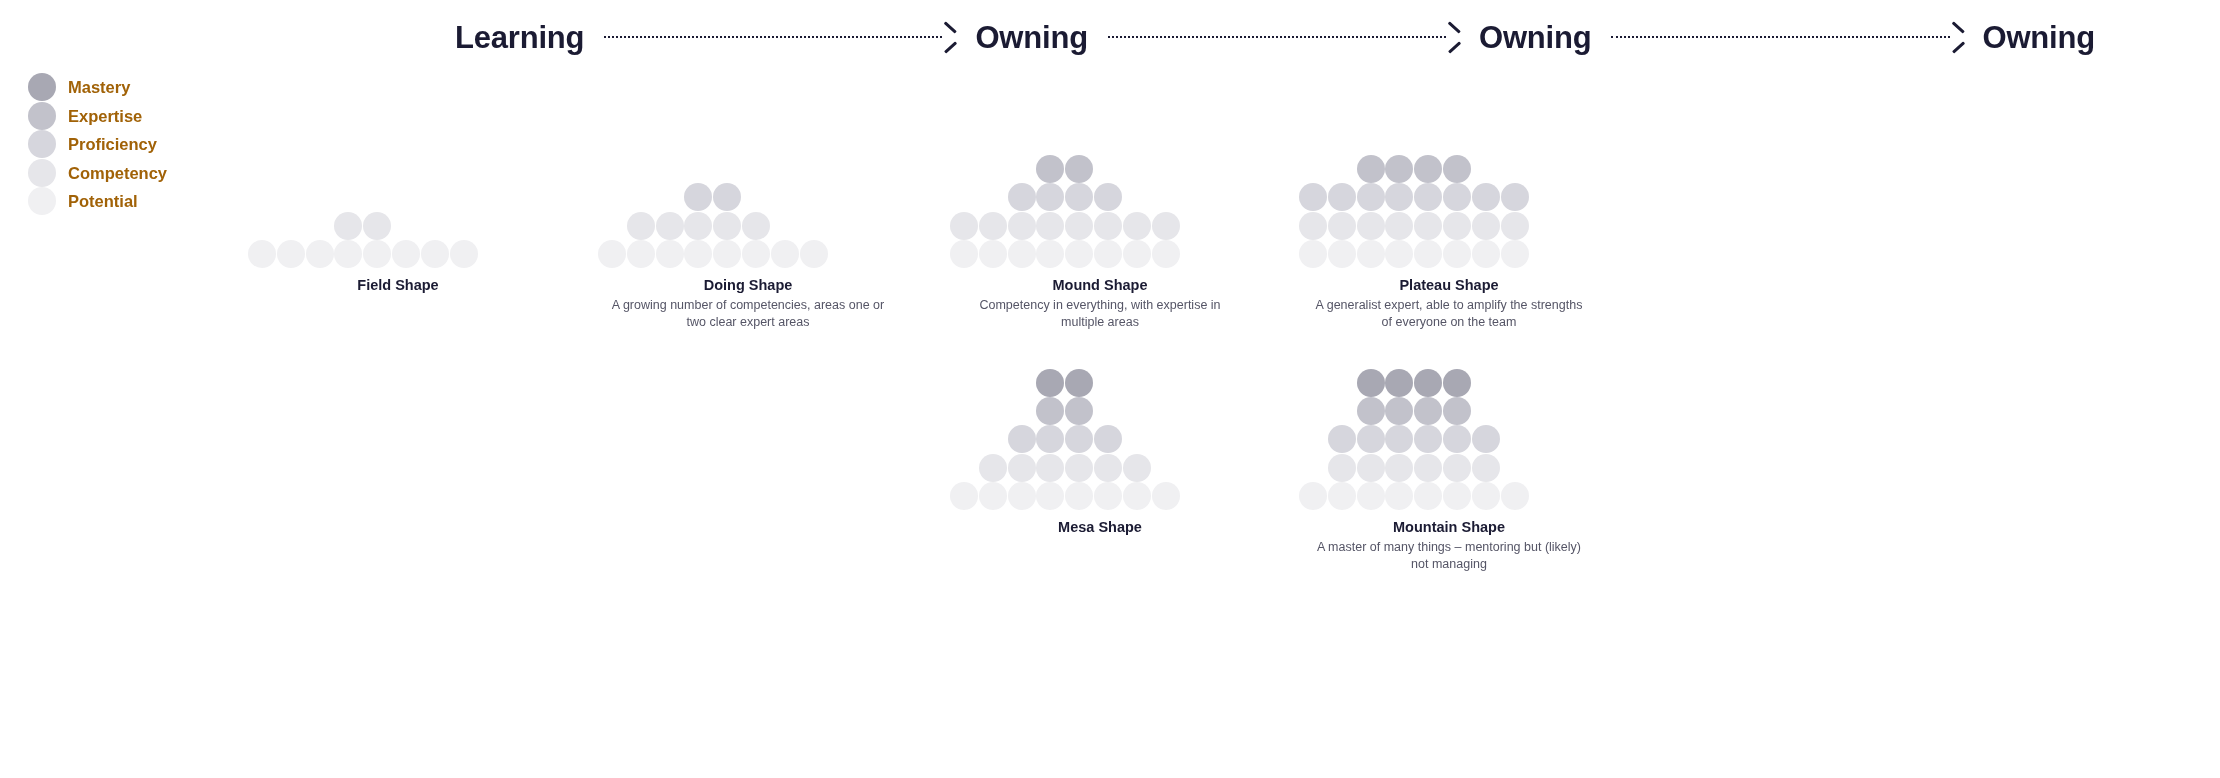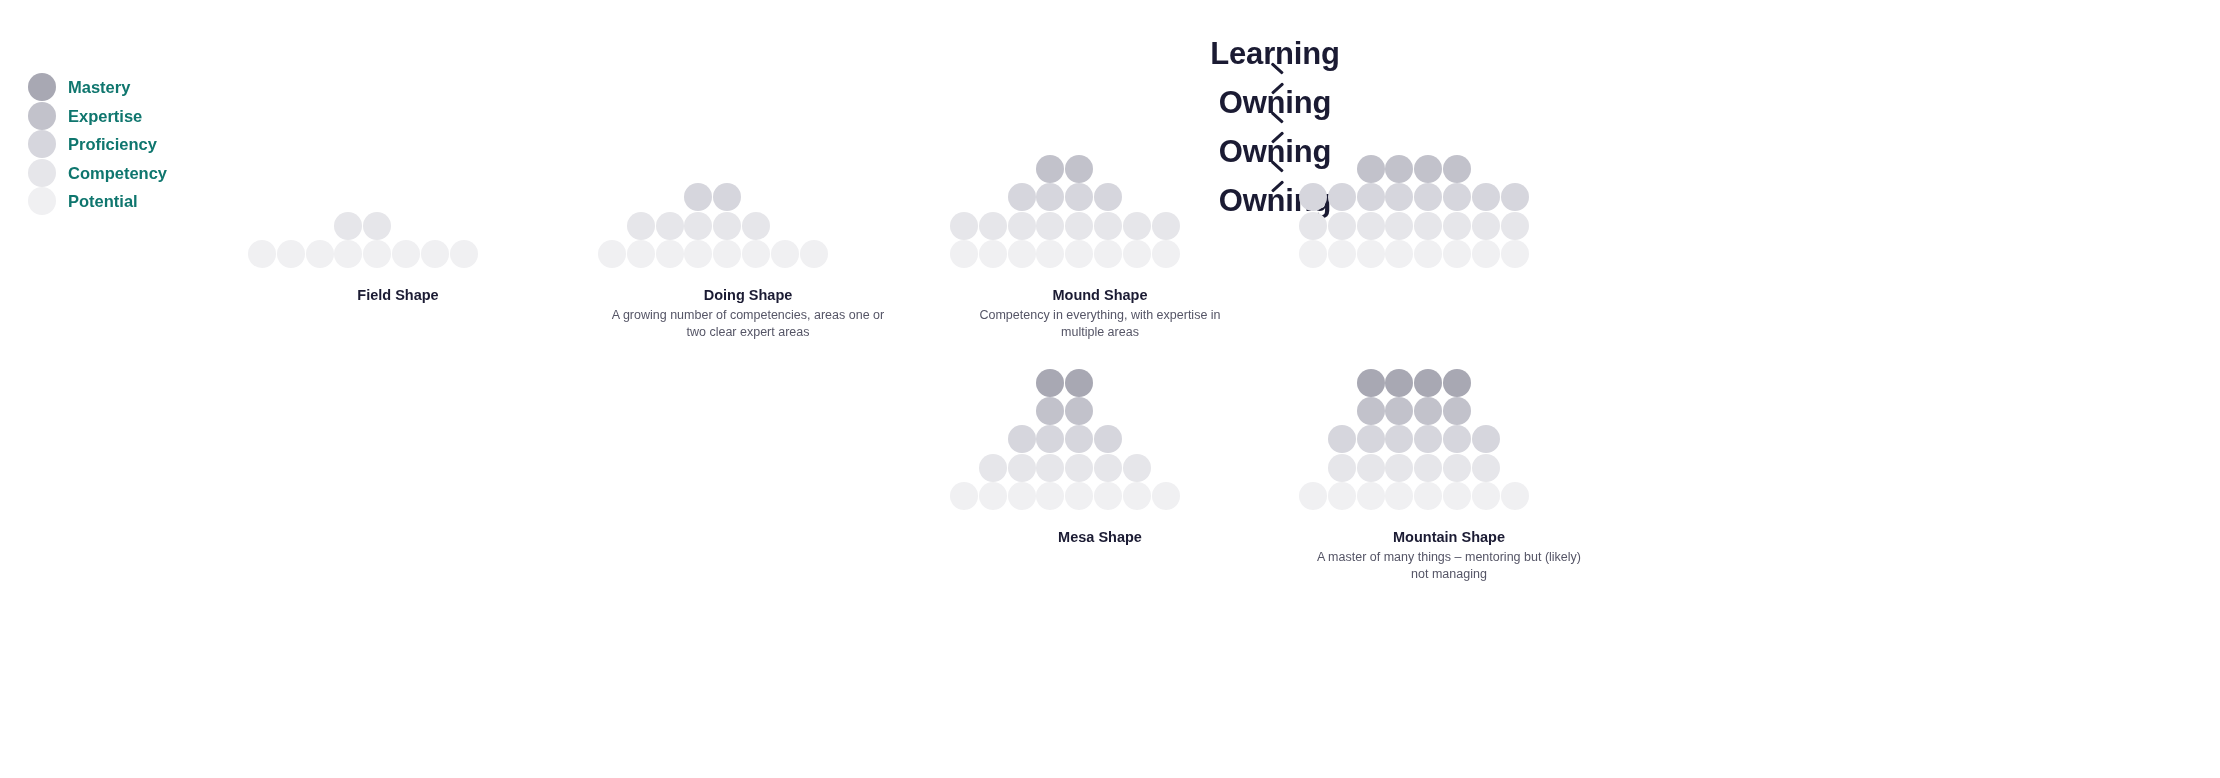--- a/index.html
+++ b/index.html
@@ -14,27 +14,26 @@
     height: 778px;
     position: relative;
     font-family: "Liberation Sans", sans-serif;
     color: #1b1b2f;
     overflow: hidden;
   }
 
   
   #phase-bar {
     position: absolute;
-    top: 38px;
+    top: 12px;
     left: 455px;
     width: 1640px;
     height: 50px;
     display: flex;
     align-items: center;
-    flex-direction: column;
   }
   .phase-label {
     font-size: 31px;
     font-weight: 600;
     letter-spacing: -0.2px;
     color: #1b1b33;
     white-space: nowrap;
     line-height: 1;
   }
   .phase-arrow {
@@ -92,21 +91,21 @@
   .legend-swatch {
     width: 28px;
     height: 28px;
     border-radius: 50%;
     flex: 0 0 auto;
   }
   .legend-label {
     margin-left: 12px;
     font-size: 16.5px;
     font-weight: 700;
-    color: #0f766e;
+    color: #a16207;
     white-space: nowrap;
     line-height: 1;
   }
 
   
   .shape-card {
     position: absolute;
     width: 300px;
   }
   .pyramid {
@@ -123,21 +122,21 @@
   .dot {
     width: 28px;
     height: 28px;
     border-radius: 50%;
     flex: 0 0 auto;
     margin-right: 0.8px;
   }
 
   .shape-caption {
     text-align: center;
-    margin-top: 18px;
+    margin-top: 8px;
   }
   .shape-title {
     font-size: 14.5px;
     font-weight: 700;
     color: #1b1b33;
     line-height: 1.25;
   }
   .shape-desc {
     font-size: 12.5px;
     font-weight: 400;
@@ -313,20 +312,24 @@
           <div class="dot" style="background: rgb(240, 240, 242); margin-right: 0.8px;"></div>
           <div class="dot" style="background: rgb(240, 240, 242); margin-right: 0.8px;"></div>
           <div class="dot" style="background: rgb(240, 240, 242); margin-right: 0.8px;"></div>
           <div class="dot" style="background: rgb(240, 240, 242); margin-right: 0.8px;"></div>
           <div class="dot" style="background: rgb(240, 240, 242); margin-right: 0.8px;"></div>
           <div class="dot" style="background: rgb(240, 240, 242); margin-right: 0.8px;"></div>
           <div class="dot" style="background: rgb(240, 240, 242); margin-right: 0.8px;"></div>
           <div class="dot" style="background: rgb(240, 240, 242); margin-right: 0.8px;"></div>
         </div>
       </div>
+      <div class="shape-caption">
+        <div class="shape-title">Plateau Shape</div>
+        <div class="shape-desc">A generalist expert, able to amplify the strengths of everyone on the team</div>
+      </div>
     </div>
     <div class="shape-card" style="left: 950px; top: 380px;">
       <div class="pyramid">
         <div class="dot-row" style="bottom: 113.2px; padding-left: 86.4px;">
           <div class="dot" style="background: rgb(168, 168, 179); margin-right: 0.8px;"></div>
           <div class="dot" style="background: rgb(168, 168, 179); margin-right: 0.8px;"></div>
         </div>
         <div class="dot-row" style="bottom: 84.9px; padding-left: 86.4px;">
           <div class="dot" style="background: rgb(194, 194, 203); margin-right: 0.8px;"></div>
           <div class="dot" style="background: rgb(194, 194, 203); margin-right: 0.8px;"></div>

